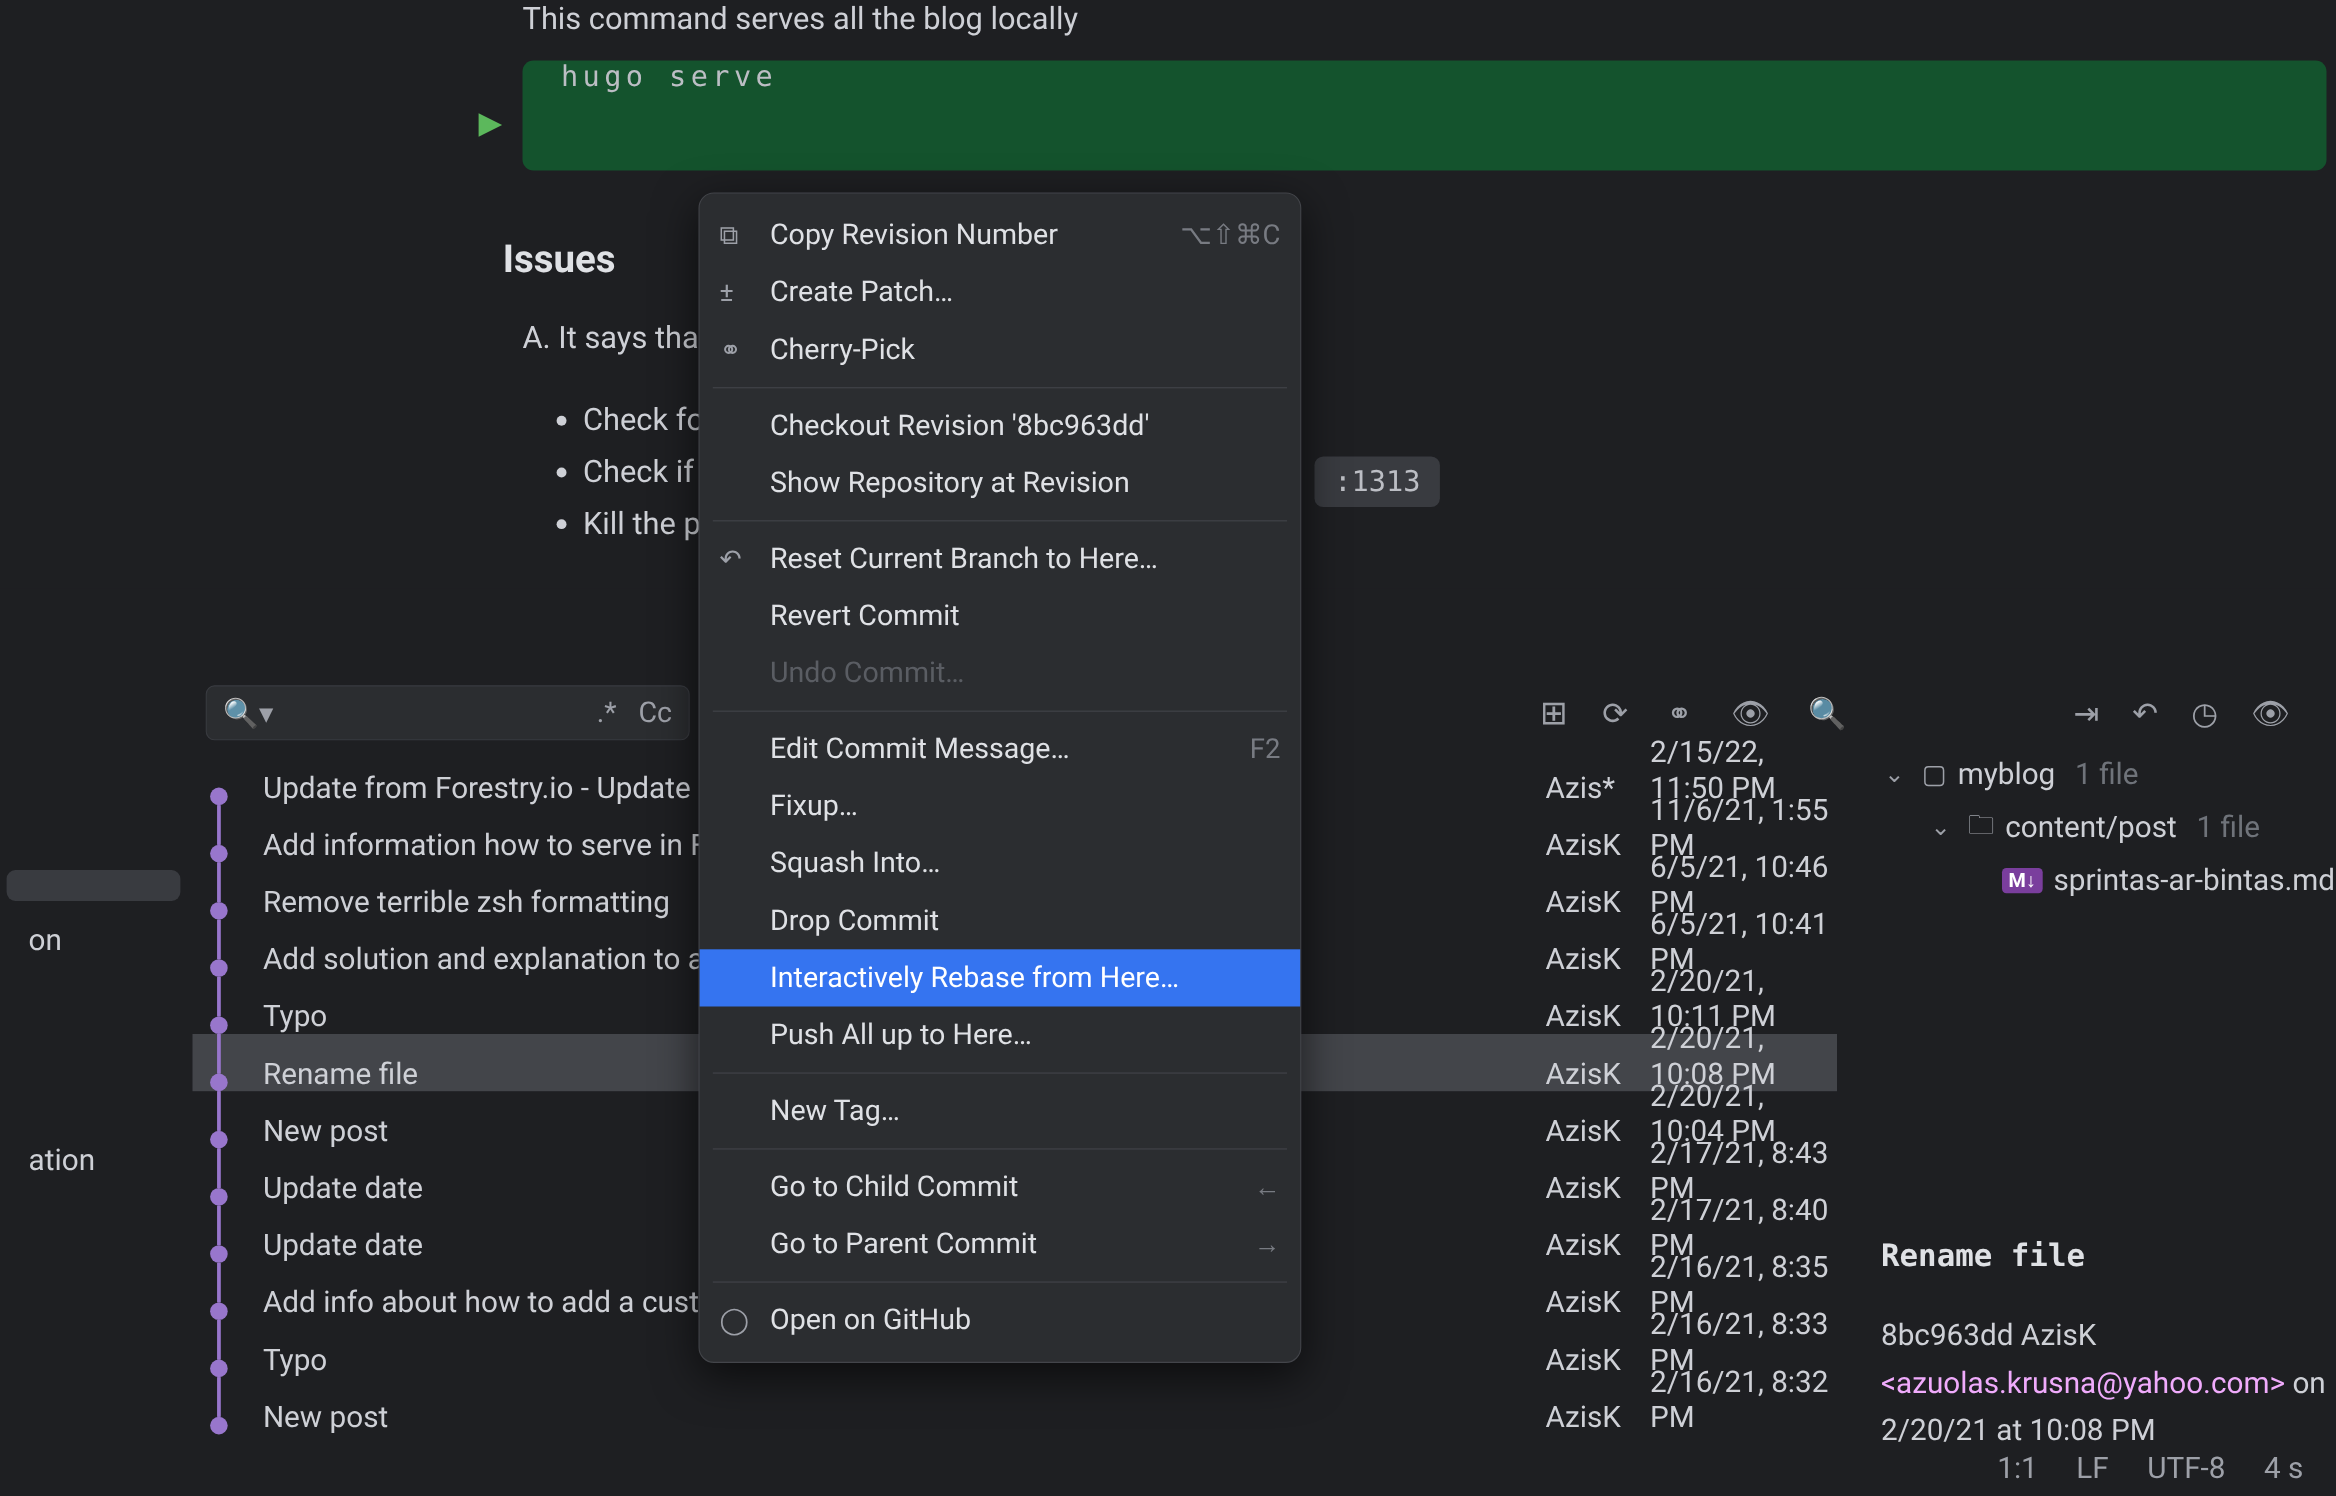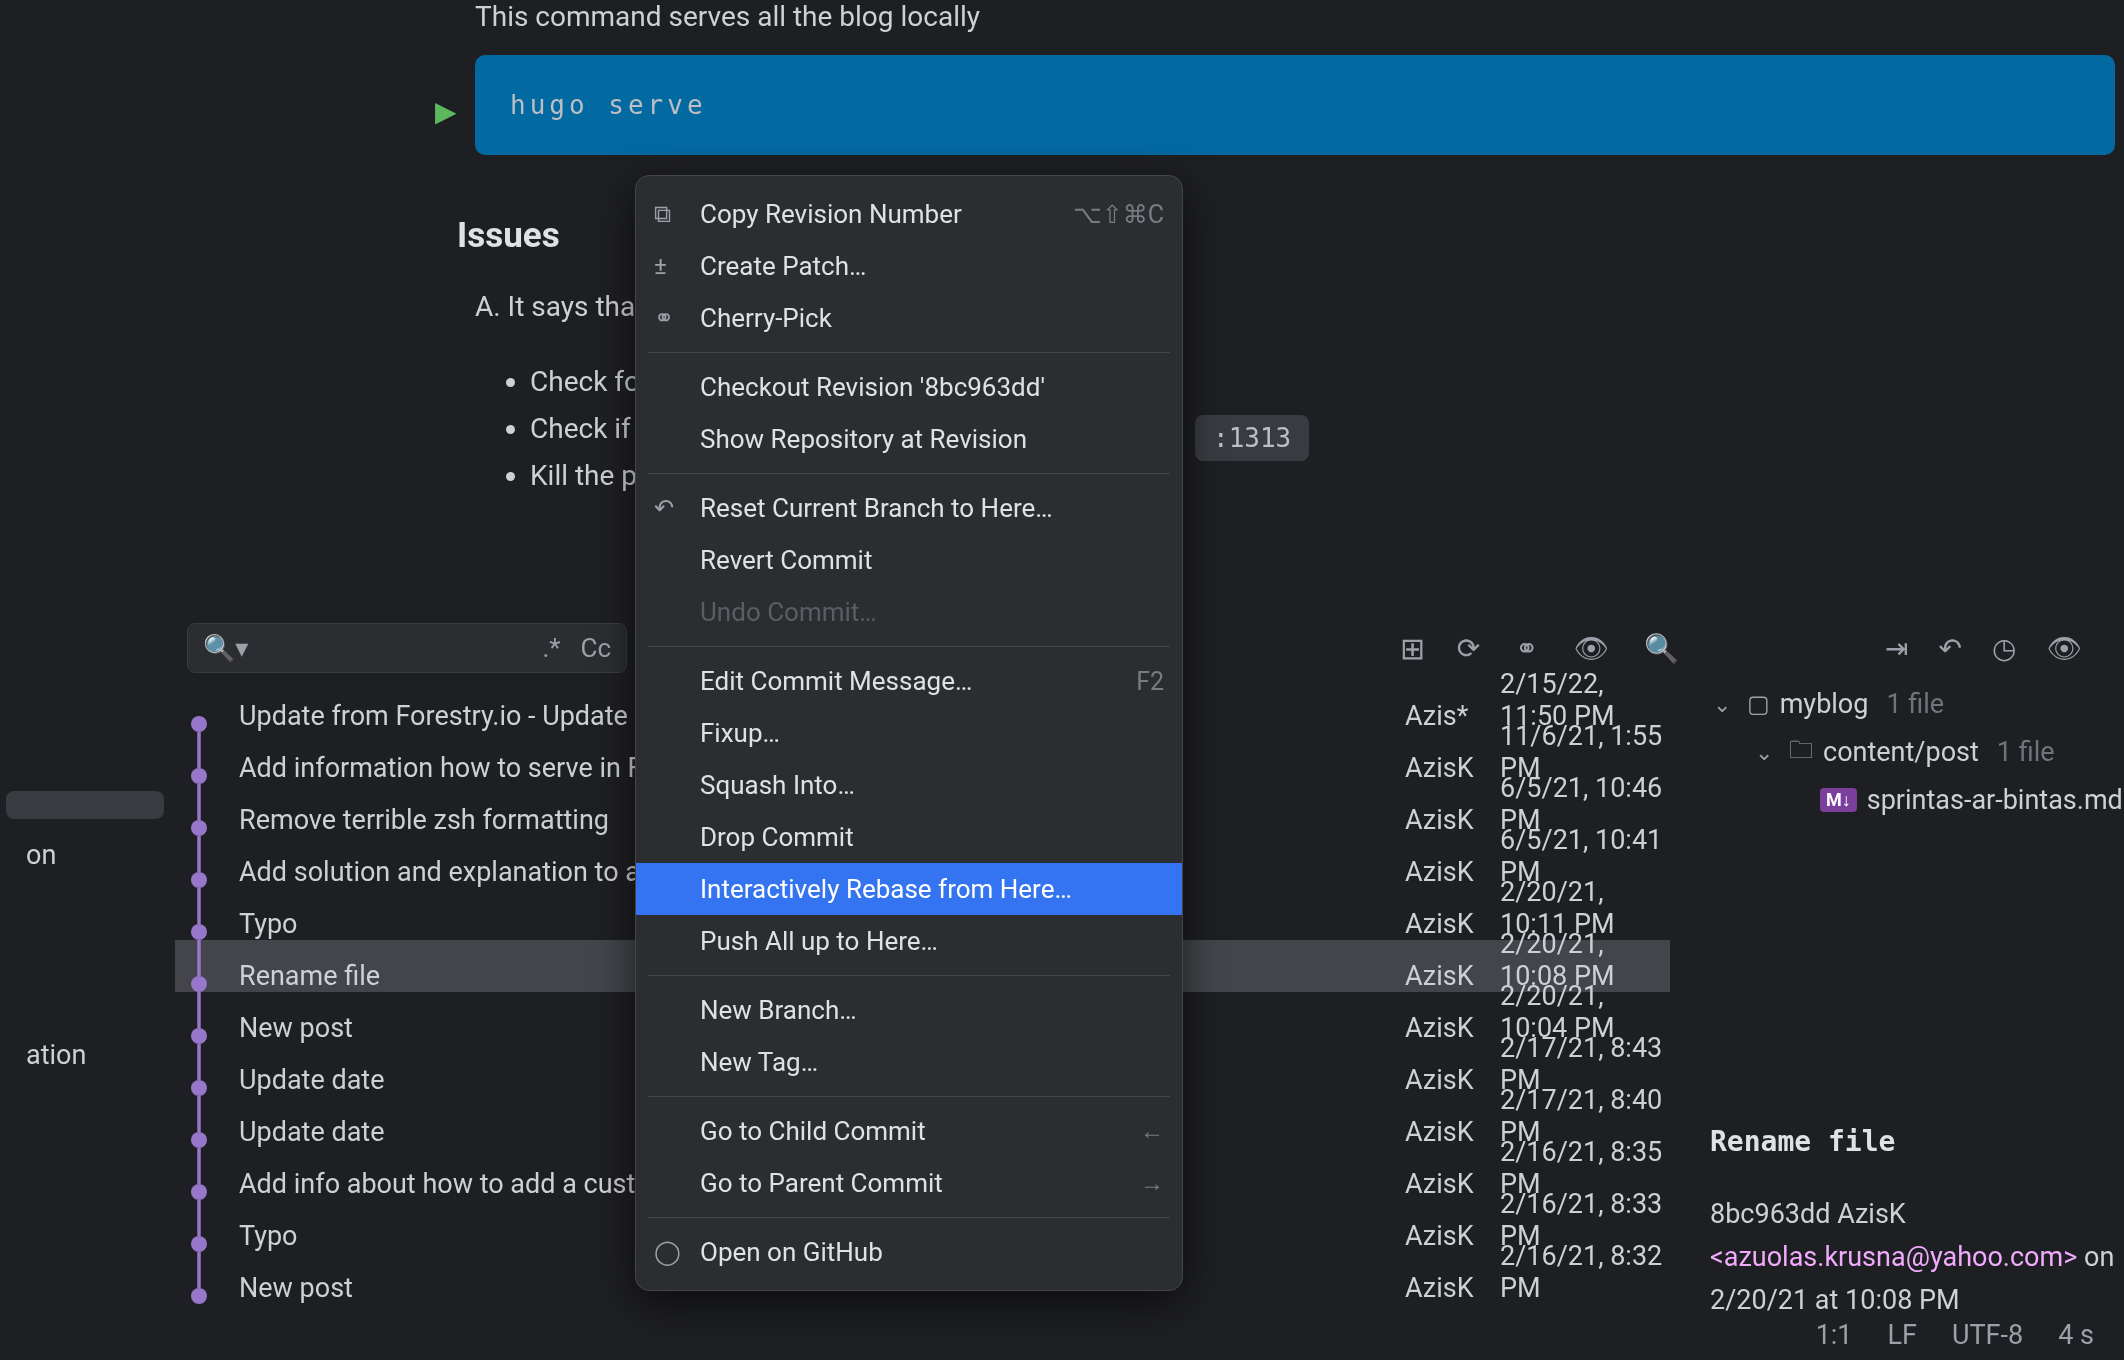--- a/index.html
+++ b/index.html
@@ -1,20 +1,20 @@
 <!DOCTYPE html>
 <html><head>
 <meta charset="utf-8">
 <style>
 *{margin:0;padding:0;box-sizing:border-box;font-family:-apple-system,BlinkMacSystemFont,"Segoe UI",Roboto,sans-serif}
 body{background:#1e1f22;color:#dfe1e5;width:2124px;height:1360px;overflow:hidden;position:relative}
 .editor-area{position:absolute;top:0;left:0;right:0;height:535px;background:#1e1f22}
 .markdown-content{position:absolute;left:475px;top:0;color:#ced0d6}
 .md-text{font-size:28px;margin-bottom:30px}
-.code-block{position:absolute;left:475px;top:55px;width:1640px;height:100px;background:#0369a1;border-radius:10px;display:flex;align-items:center;padding:0 35px}
+.code-block{position:absolute;left:475px;top:55px;width:1640px;height:100px;background:#14532d;border-radius:10px;display:flex;align-items:flex-start;padding:0 35px}
 .code-text{font-family:Menlo,Monaco,monospace;font-size:26px;color:#bcbec4;letter-spacing:4px}
 .run-icon{position:absolute;left:435px;top:95px;color:#5cb85c;font-size:28px}
 .issues-heading{position:absolute;left:457px;top:215px;font-size:35px;font-weight:700;color:#dfe1e5}
 .issue-text{position:absolute;left:475px;top:290px;font-size:28px;color:#ced0d6}
 .issue-list{position:absolute;left:530px;top:365px;font-size:28px;color:#ced0d6;list-style:disc}
 .issue-list li{margin-bottom:14px}
 .port-badge{position:absolute;left:1195px;top:415px;background:#393b40;border-radius:8px;padding:8px 18px;font-family:Menlo,monospace;font-size:26px;color:#bcbec4}
 .left-sidebar{position:absolute;left:0;top:0;width:170px;height:100%;background:#1e1f22}
 .sidebar-item{padding:14px 20px;font-size:27px;color:#ced0d6;border-radius:8px;margin:6px}
 .sidebar-item.sel{background:#393b40}
@@ -285,24 +285,20 @@
       <span class="menu-spacer"></span>
       <span>Interactively Rebase from Here…</span>
     </div>
   <div class="menu-item">
       <span class="menu-spacer"></span>
       <span>Push All up to Here…</span>
     </div>
   <div class="menu-sep"></div>
   <div class="menu-item">
       <span class="menu-spacer"></span>
-      <span>New Branch…</span>
-    </div>
-  <div class="menu-item">
-      <span class="menu-spacer"></span>
       <span>New Tag…</span>
     </div>
   <div class="menu-sep"></div>
   <div class="menu-item">
       <span class="menu-spacer"></span>
       <span>Go to Child Commit</span>
       <span class="menu-arrow">←</span>
     </div>
   <div class="menu-item">
       <span class="menu-spacer"></span>

